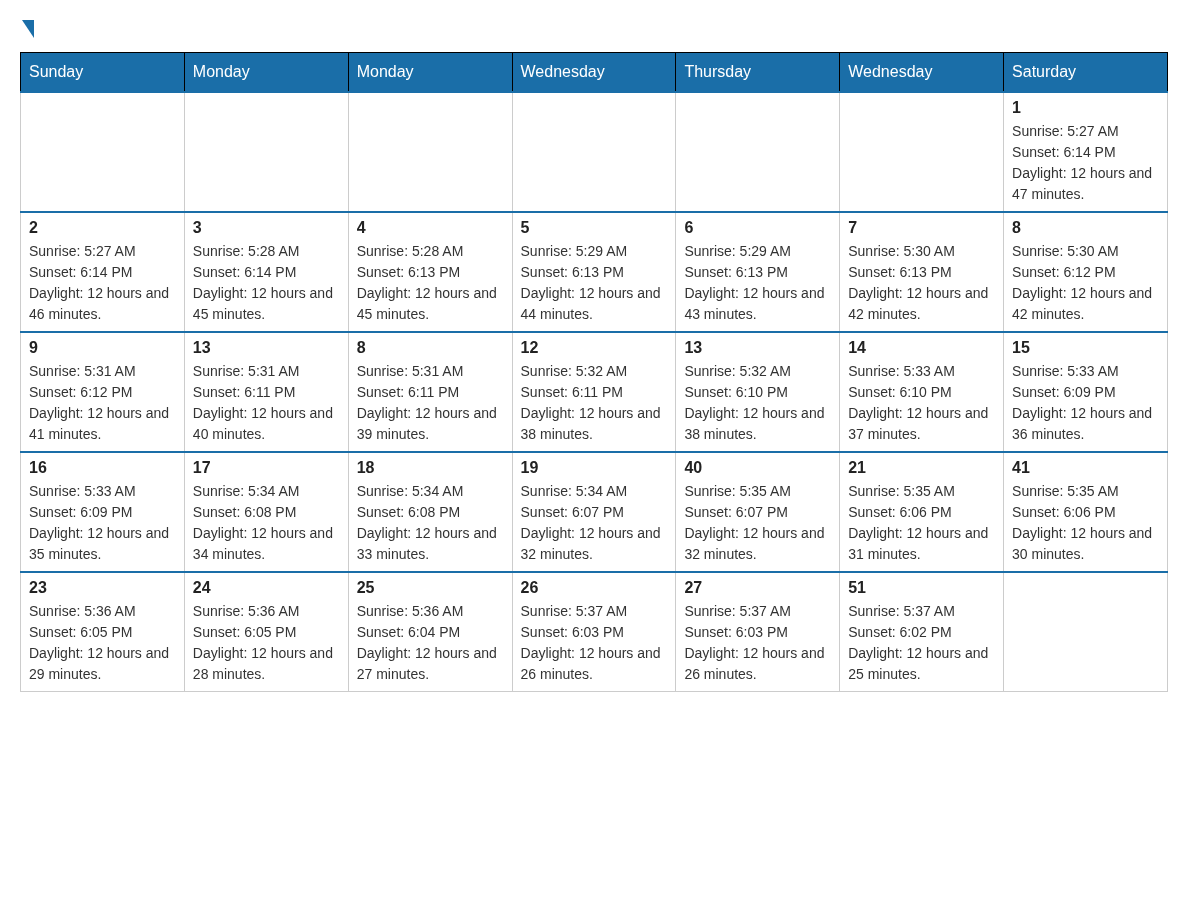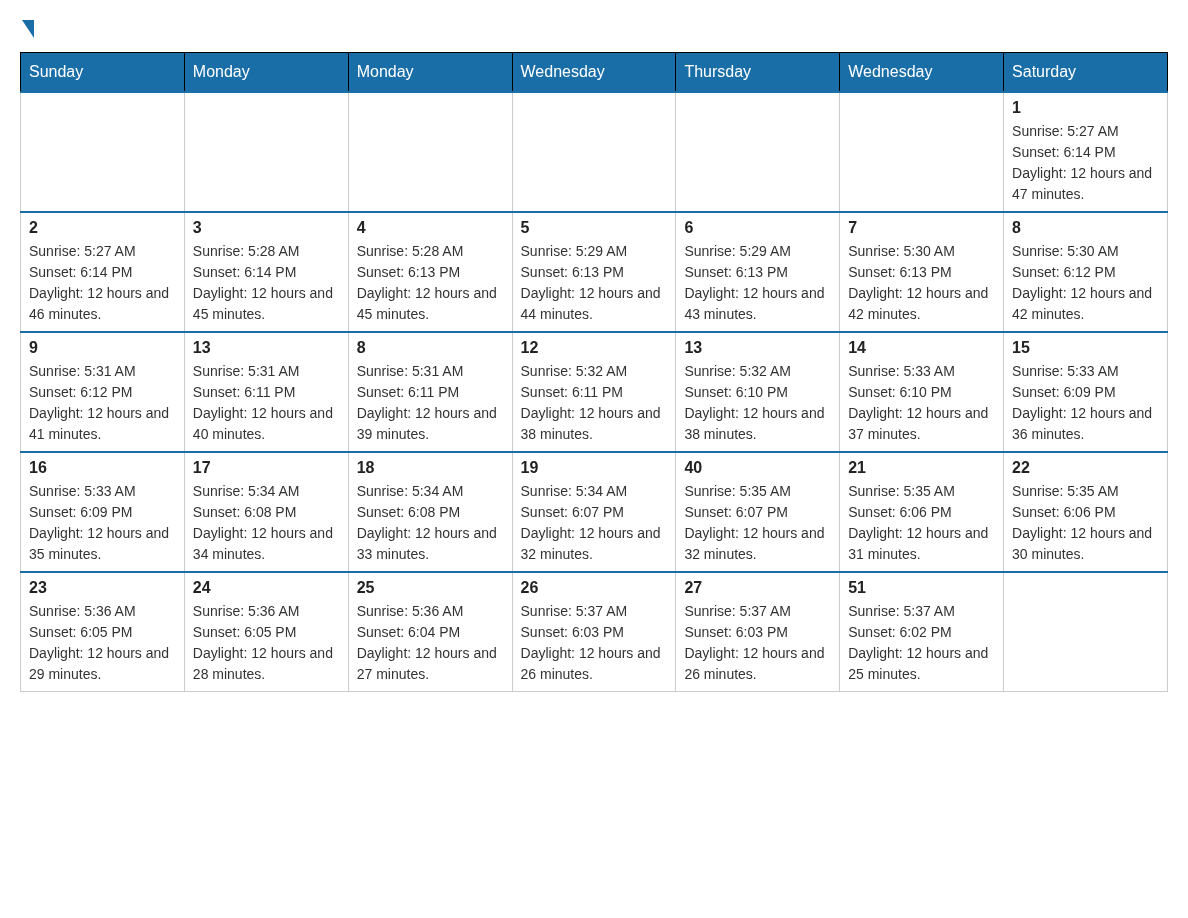--- a/index.html
+++ b/index.html
@@ -231,21 +231,21 @@
         </td>
         <td>
           <span class="day-number">40</span>
           <div class="day-info">Sunrise: 5:35 AM<br>Sunset: 6:07 PM<br>Daylight: 12 hours and 32 minutes.</div>
         </td>
         <td>
           <span class="day-number">21</span>
           <div class="day-info">Sunrise: 5:35 AM<br>Sunset: 6:06 PM<br>Daylight: 12 hours and 31 minutes.</div>
         </td>
         <td>
-          <span class="day-number">22</span>
+          <span class="day-number">41</span>
           <div class="day-info">Sunrise: 5:35 AM<br>Sunset: 6:06 PM<br>Daylight: 12 hours and 30 minutes.</div>
         </td>
       </tr>
       <tr>
         <td>
           <span class="day-number">23</span>
           <div class="day-info">Sunrise: 5:36 AM<br>Sunset: 6:05 PM<br>Daylight: 12 hours and 29 minutes.</div>
         </td>
         <td>
           <span class="day-number">24</span>

